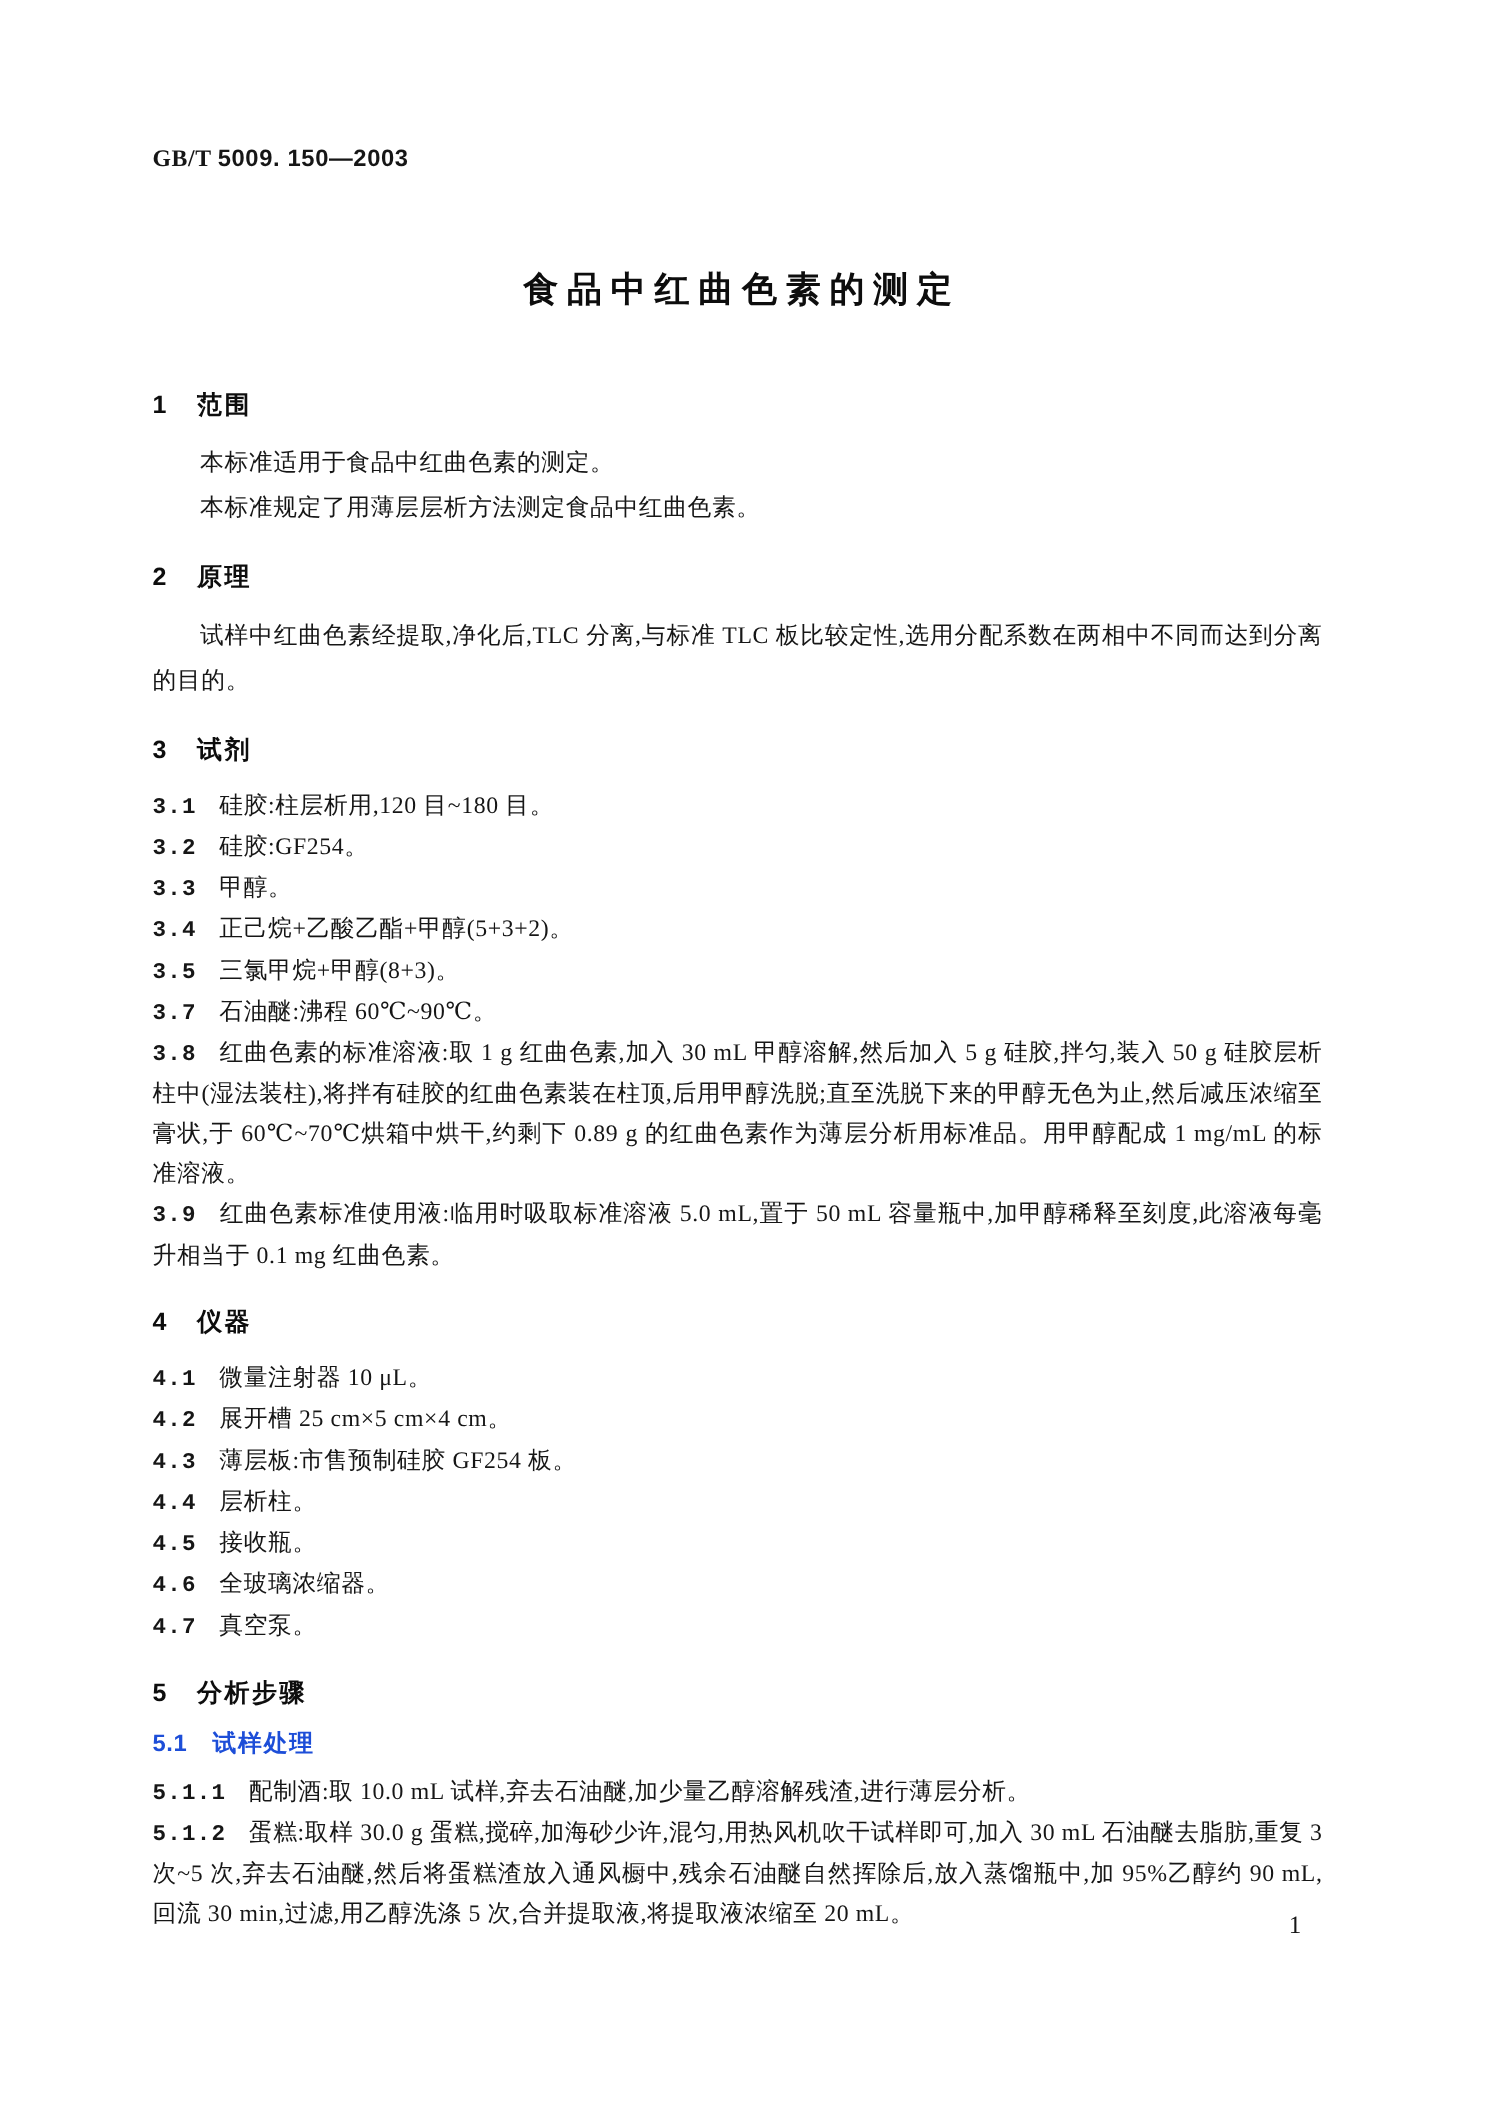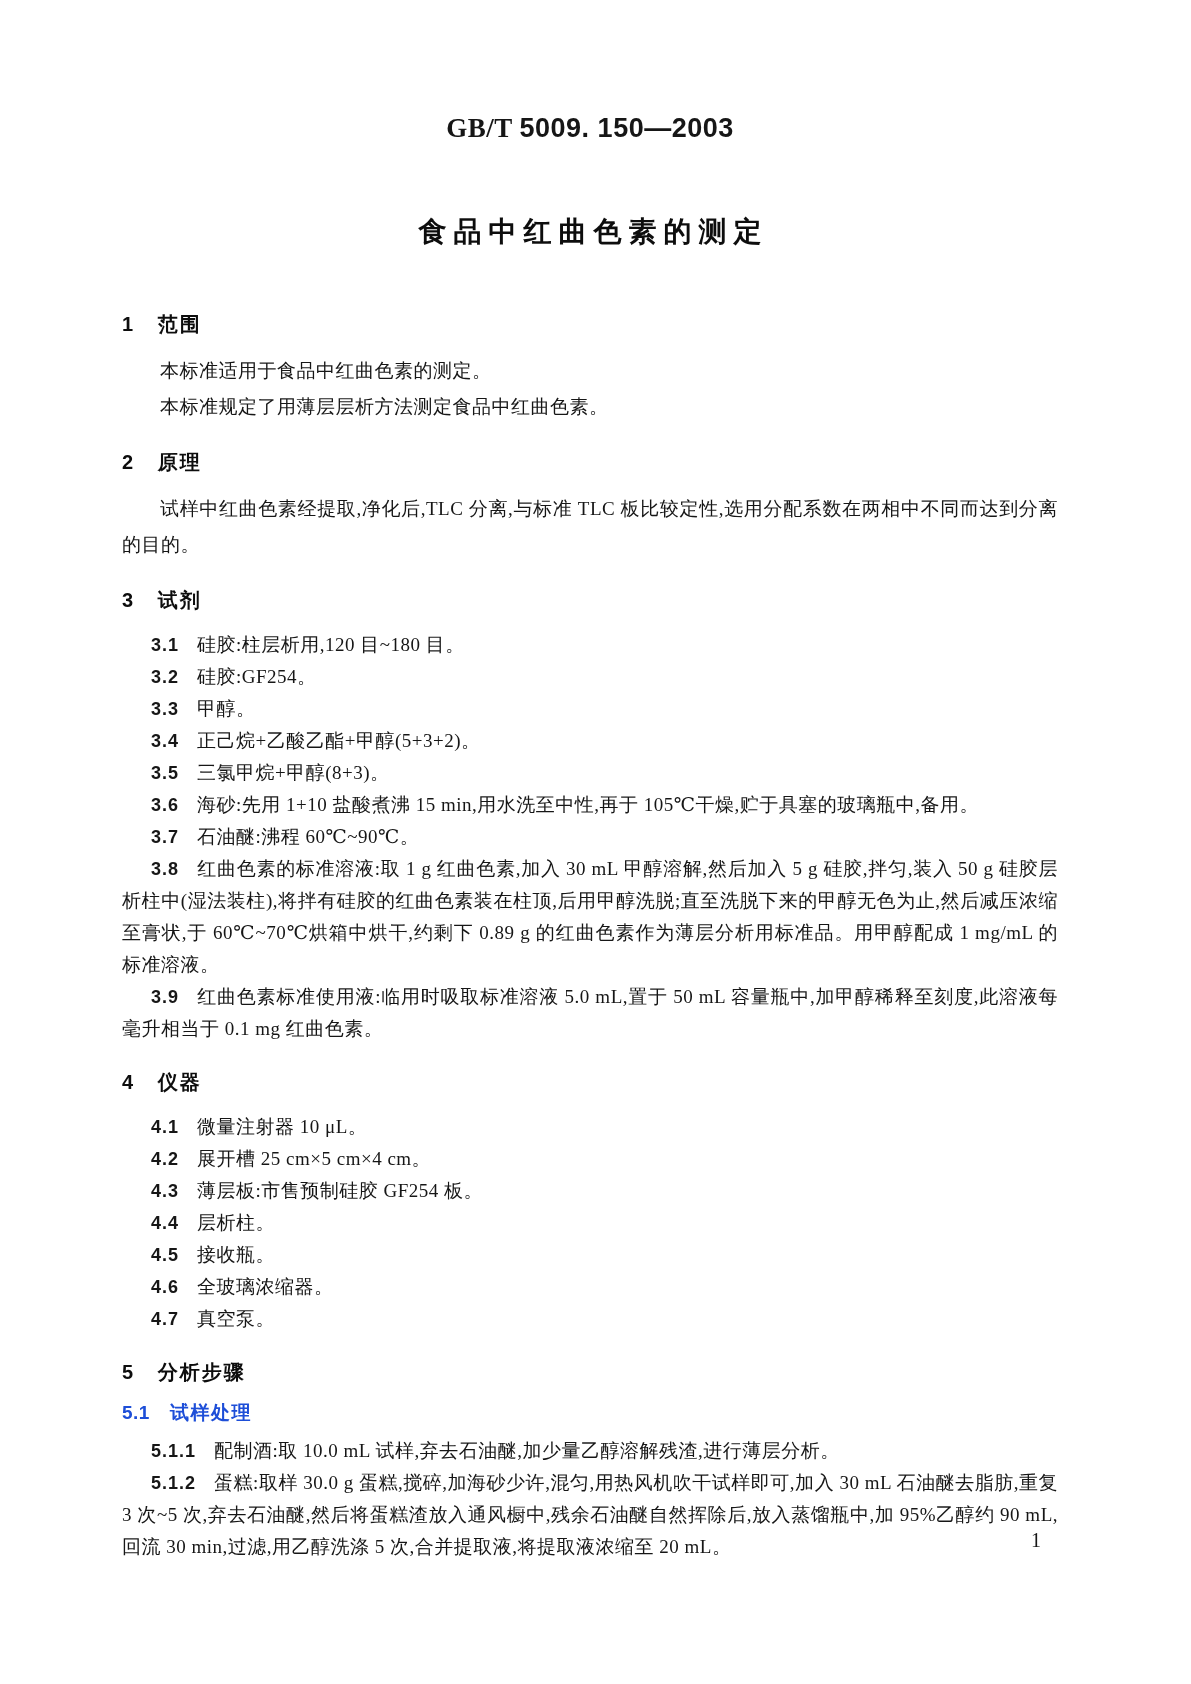--- a/index.html
+++ b/index.html
@@ -12,22 +12,22 @@
     width: 1191px;
     height: 1684px;
     background: #ffffff;
     box-sizing: border-box;
     padding: 115px 133px 0 122px;
     font-family: "Liberation Serif", "DejaVu Serif", serif;
     color: #161616;
     overflow: hidden;
   }
   .doc-code {
-    text-align: center;
-    font-size: 27px;
+    text-align: left;
+    font-size: 19px;
     line-height: 26px;
     white-space: nowrap;
   }
   .doc-code .gb {
     font-weight: bold;
     font-family: "Liberation Serif", "DejaVu Serif", serif;
     letter-spacing: 0.5px;
   }
   .doc-code .code-num {
     font-family: "Liberation Sans", "DejaVu Sans", sans-serif;
@@ -87,27 +87,26 @@
     letter-spacing: 0.5px;
   }
   .clause {
     font-size: 19px;
     line-height: 32px;
     margin: 0;
     text-align: justify;
     letter-spacing: 0.5px;
   }
   .cnum {
-    font-family: Liberation Sans, sans-serif;
+    font-family: Liberation Mono, monospace;
     font-weight: 600;
     font-size: 18px;
     letter-spacing: 1px;
     margin-right: 18px;
     white-space: nowrap;
-    margin-left: 29px;
   }
   .page-num {
     position: absolute;
     top: 1528px;
     right: 150px;
     font-size: 20px;
     line-height: 24px;
   }
 </style>
 </head>
@@ -137,21 +136,20 @@
 
   <div class="sec-h">
     <span class="sn">3</span>
     <span>试剂</span>
   </div>
   <p class="clause"><span class="cnum">3.1</span><span>硅胶:柱层析用,120 目~180 目。</span></p>
   <p class="clause"><span class="cnum">3.2</span><span>硅胶:GF254。</span></p>
   <p class="clause"><span class="cnum">3.3</span><span>甲醇。</span></p>
   <p class="clause"><span class="cnum">3.4</span><span>正己烷+乙酸乙酯+甲醇(5+3+2)。</span></p>
   <p class="clause"><span class="cnum">3.5</span><span>三氯甲烷+甲醇(8+3)。</span></p>
-  <p class="clause"><span class="cnum">3.6</span><span>海砂:先用 1+10 盐酸煮沸 15 min,用水洗至中性,再于 105℃干燥,贮于具塞的玻璃瓶中,备用。</span></p>
   <p class="clause"><span class="cnum">3.7</span><span>石油醚:沸程 60℃~90℃。</span></p>
   <p class="clause"><span class="cnum">3.8</span><span>红曲色素的标准溶液:取 1 g 红曲色素,加入 30 mL 甲醇溶解,然后加入 5 g 硅胶,拌匀,装入 50 g 硅胶层析柱中(湿法装柱),将拌有硅胶的红曲色素装在柱顶,后用甲醇洗脱;直至洗脱下来的甲醇无色为止,然后减压浓缩至膏状,于 60℃~70℃烘箱中烘干,约剩下 0.89 g 的红曲色素作为薄层分析用标准品。用甲醇配成 1 mg/mL 的标准溶液。</span></p>
   <p class="clause"><span class="cnum">3.9</span><span>红曲色素标准使用液:临用时吸取标准溶液 5.0 mL,置于 50 mL 容量瓶中,加甲醇稀释至刻度,此溶液每毫升相当于 0.1 mg 红曲色素。</span></p>
 
   <div class="sec-h">
     <span class="sn">4</span>
     <span>仪器</span>
   </div>
   <p class="clause"><span class="cnum">4.1</span><span>微量注射器 10 μL。</span></p>
   <p class="clause"><span class="cnum">4.2</span><span>展开槽 25 cm×5 cm×4 cm。</span></p>

